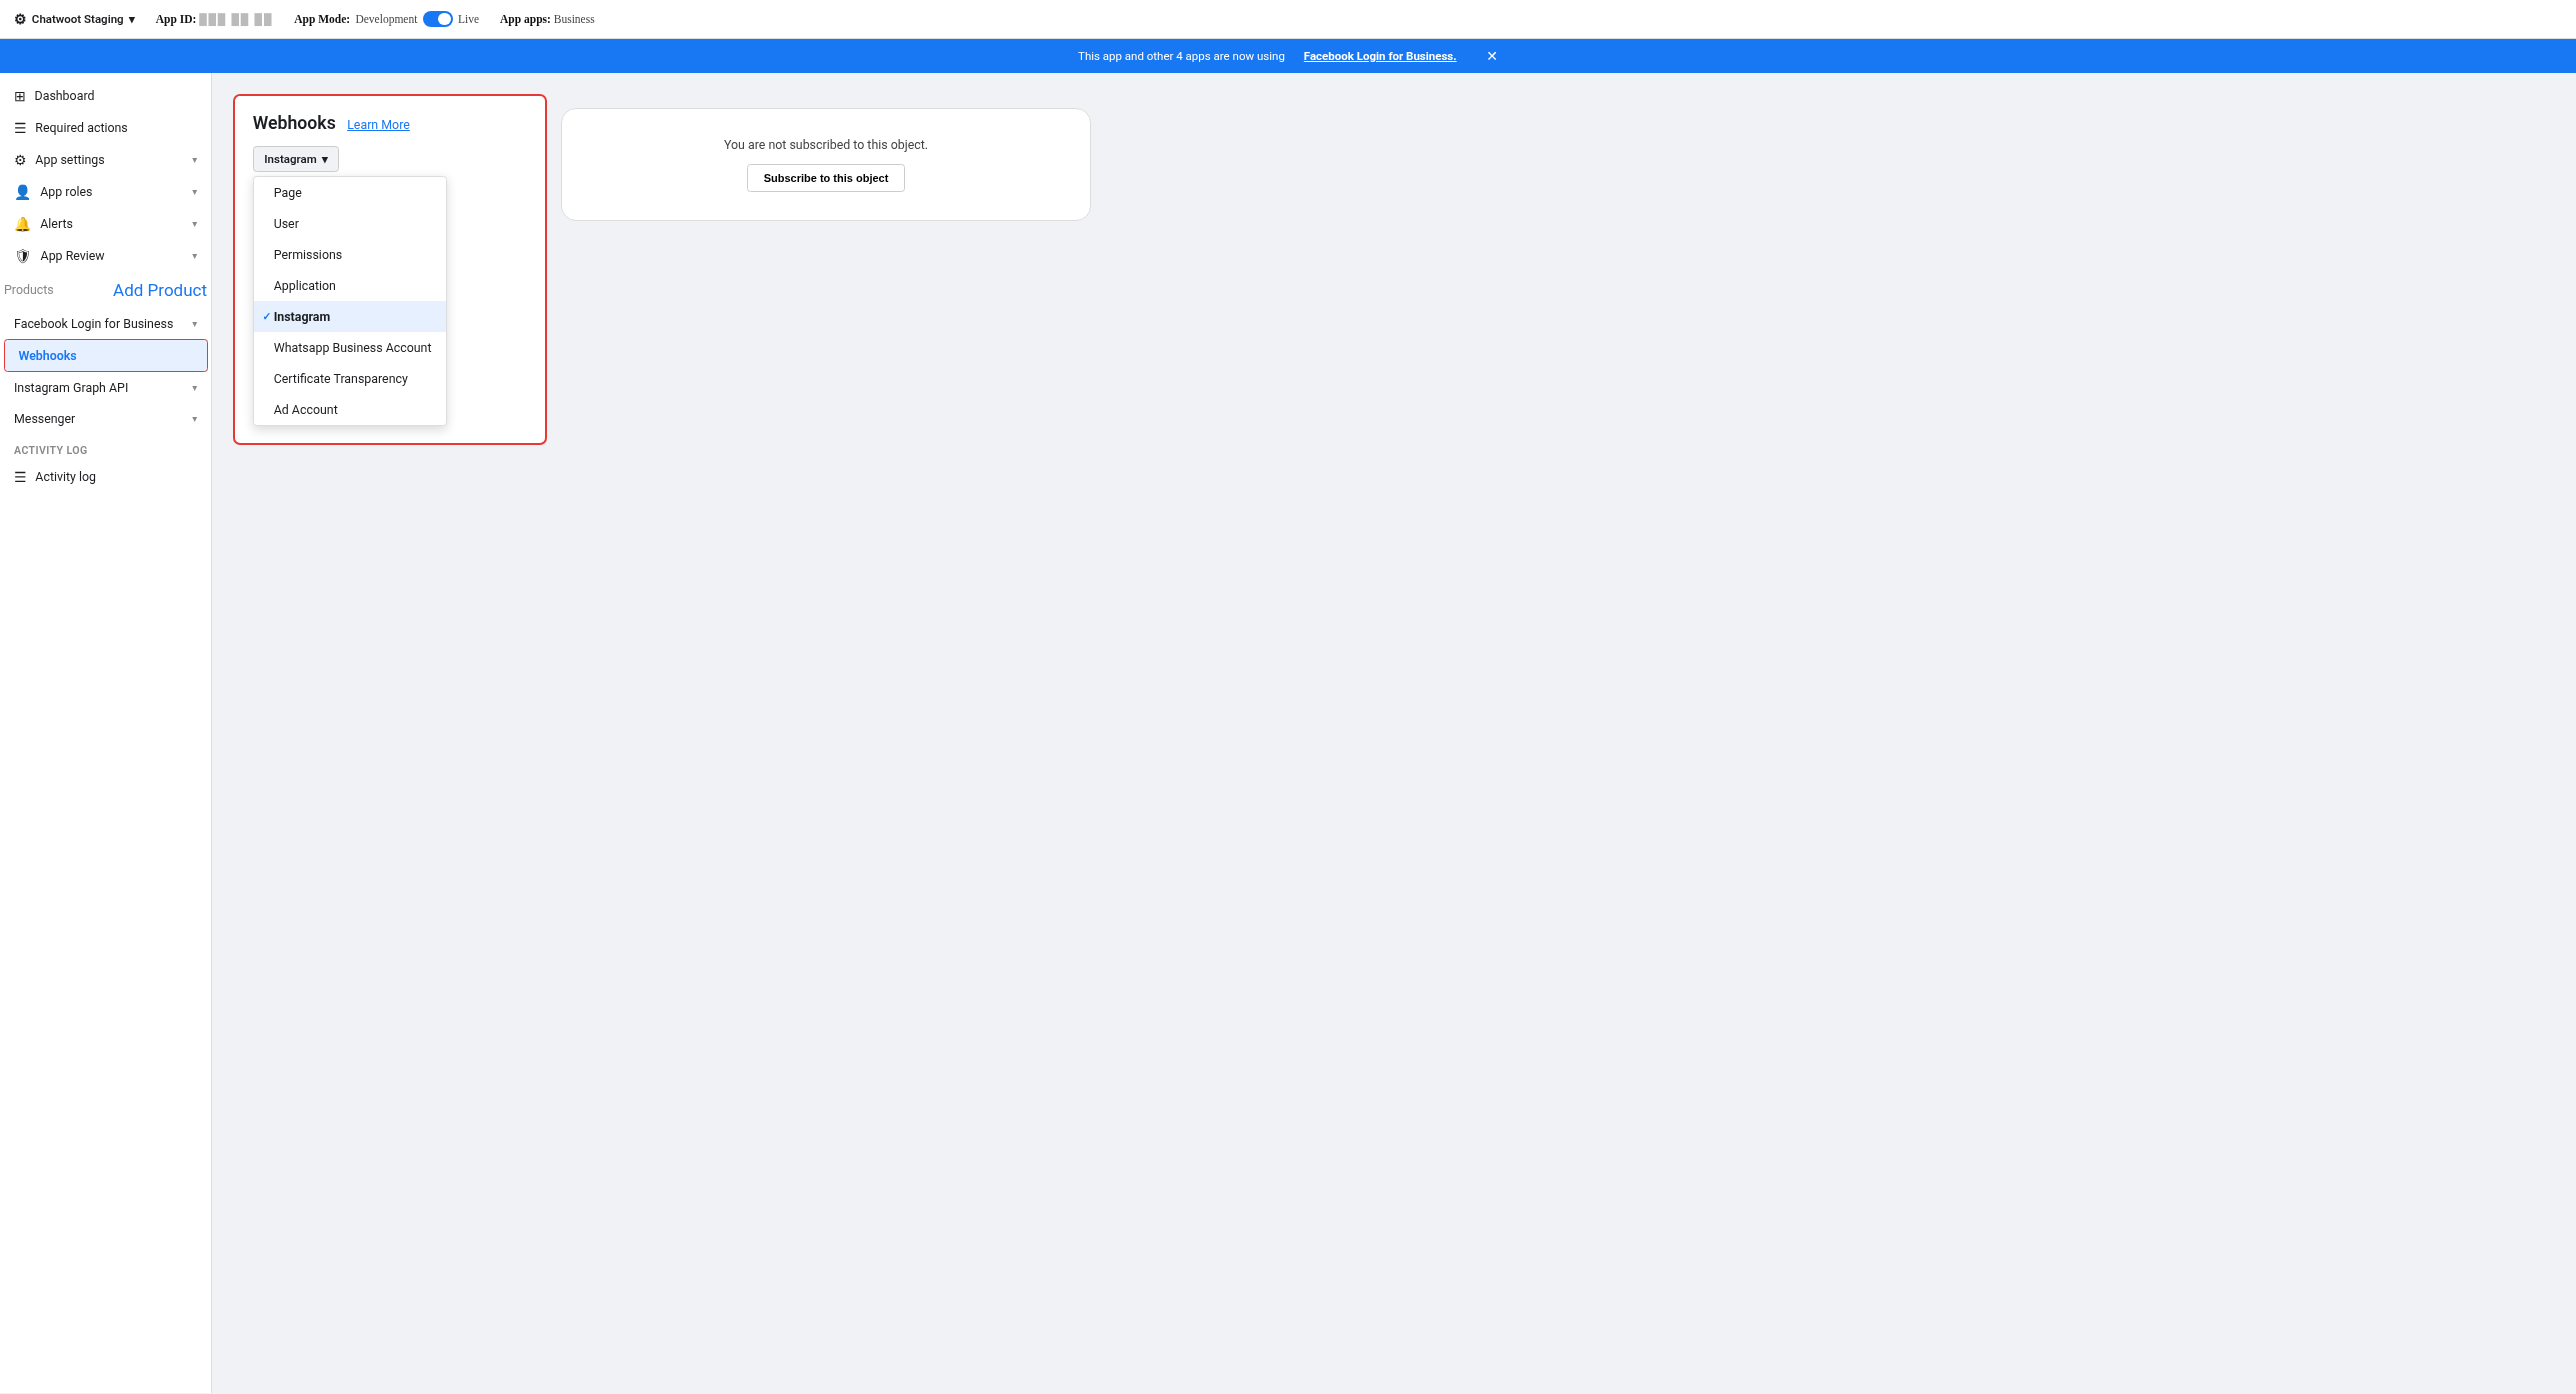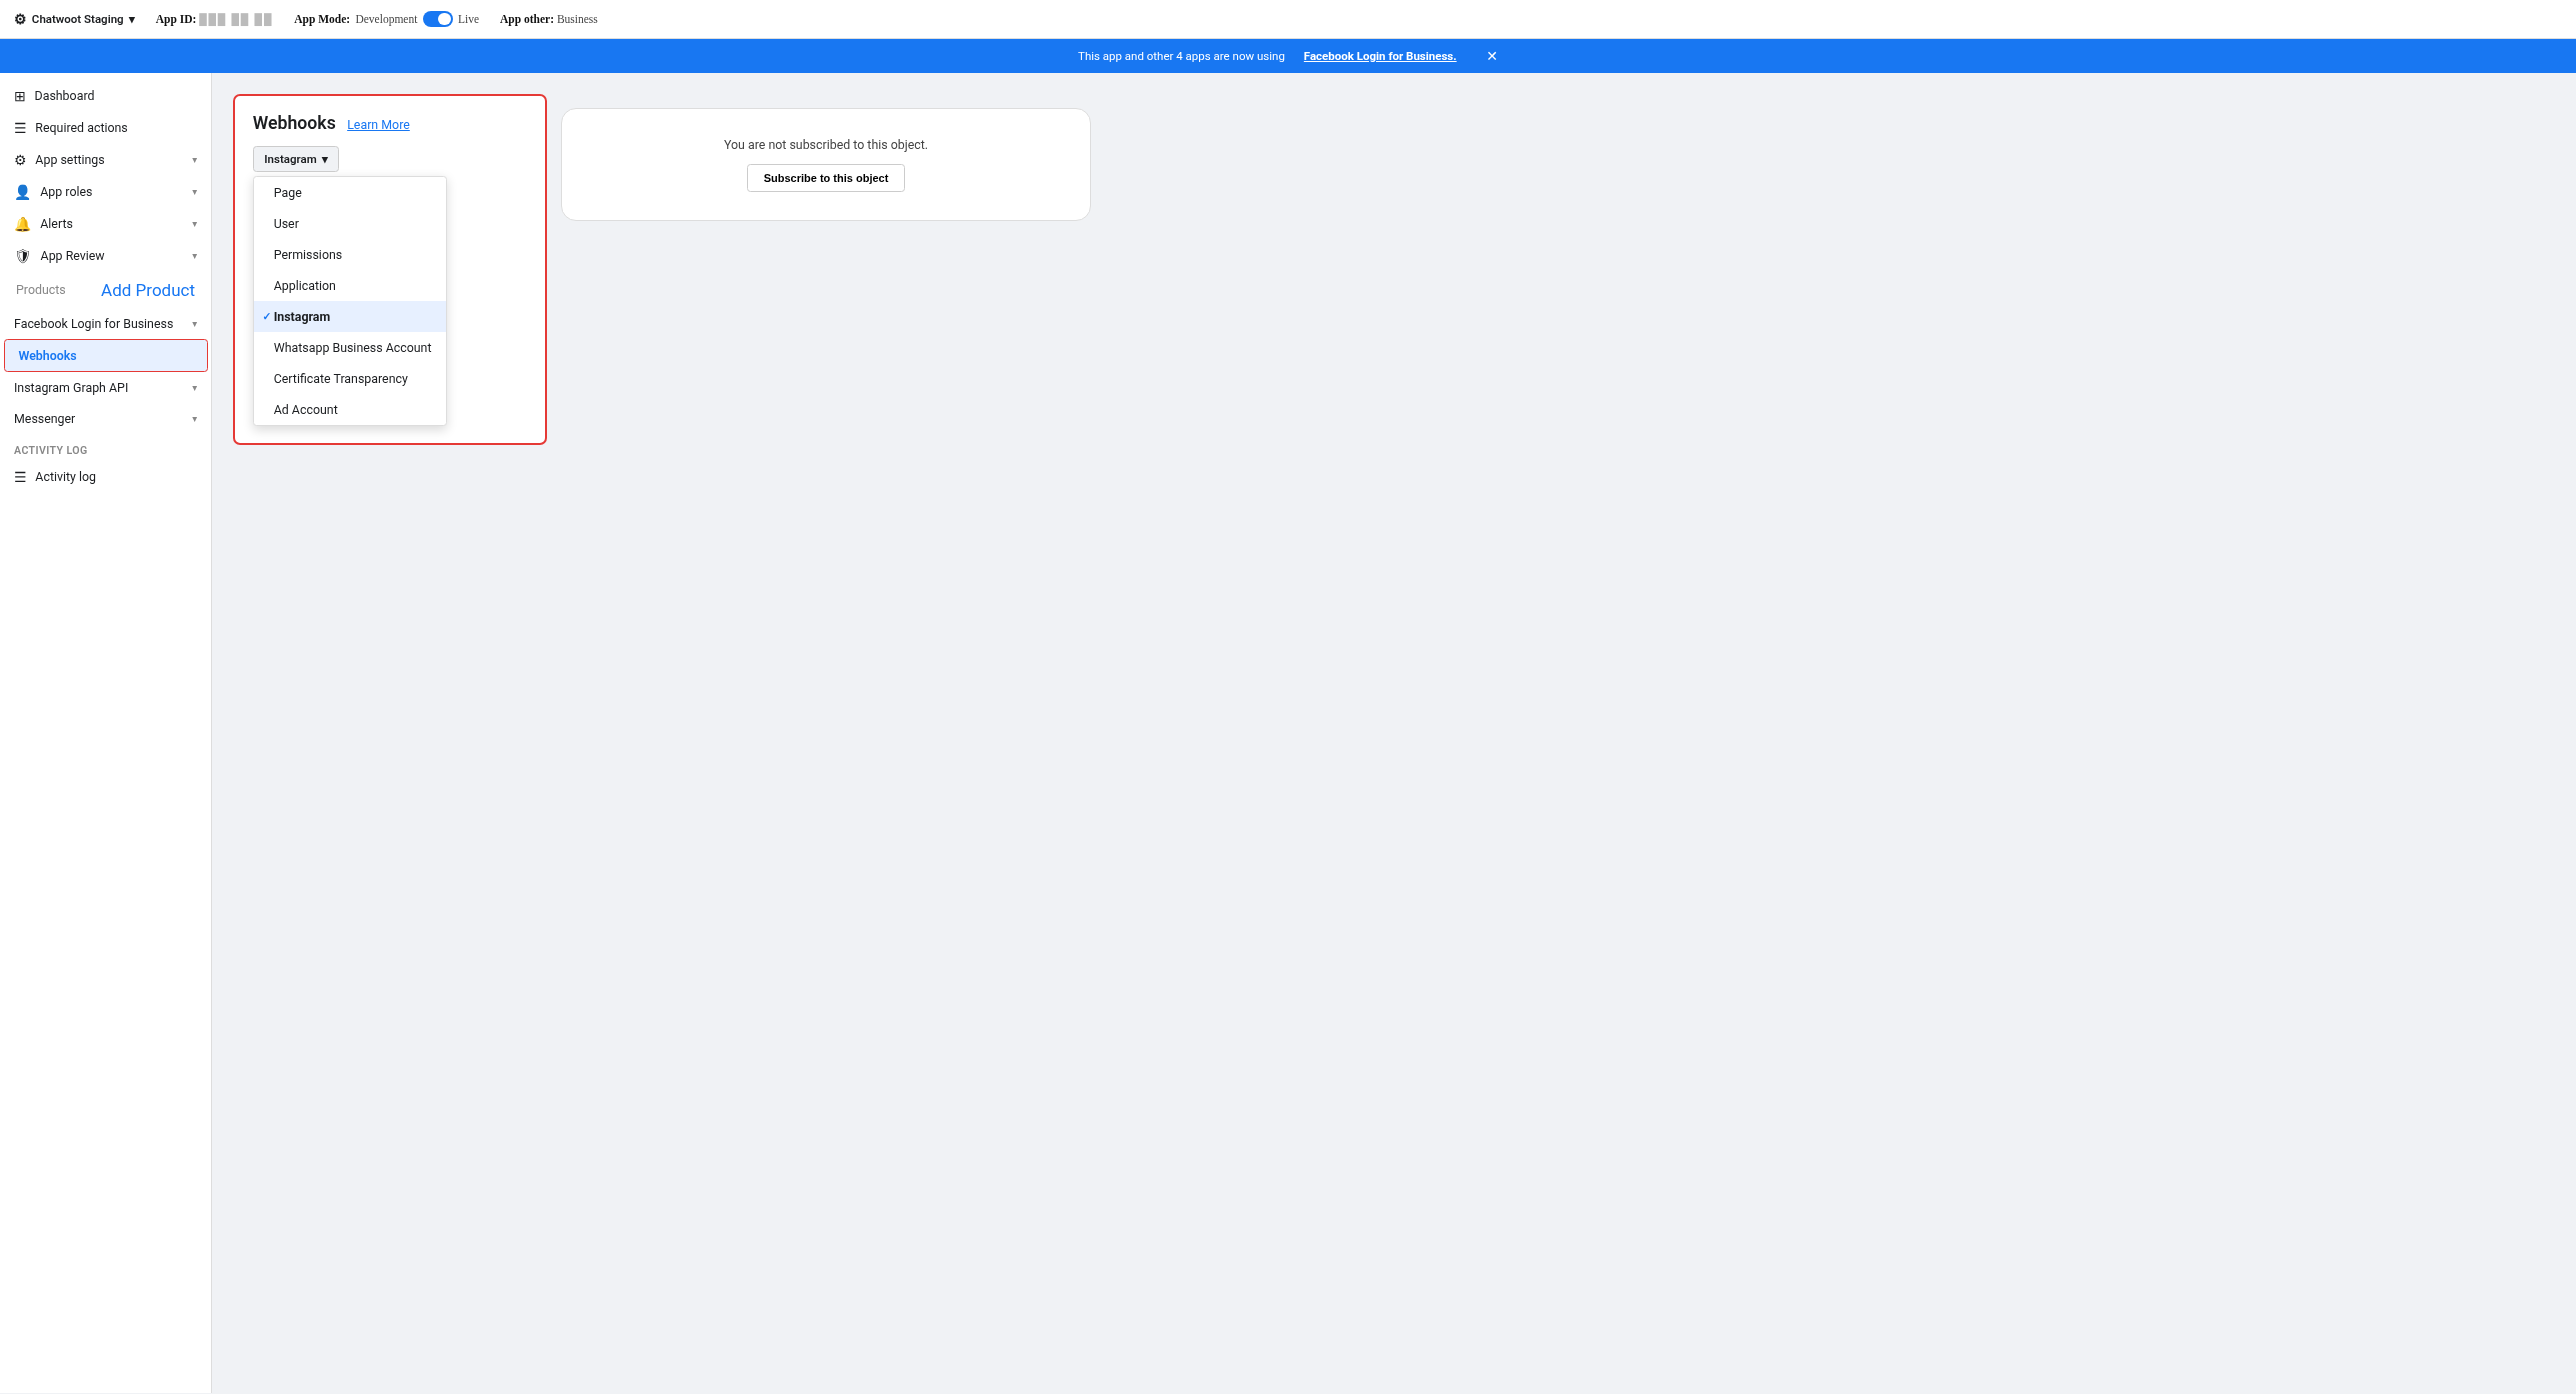--- a/index.html
+++ b/index.html
@@ -55,21 +55,21 @@
       color: #1c1e21;
     }
     .sidebar-item.active { background: #e7f0ff; color: #1877f2; font-weight: 600; border-left: 2.7px solid #1877f2; }
     .sidebar-item .icon { font-size: 14px; flex-shrink: 0; }
     .sidebar-item .chevron { margin-left: auto; font-size: 9.7px; color: #888; }
     .sidebar-section-label {
       padding: 10.6px 14px 3.5px; font-size: 10.6px; color: #888; font-weight: 600; text-transform: uppercase; letter-spacing: 0.4px;
     }
     .sidebar-products-row {
       display: flex; align-items: center; justify-content: space-between;
-      padding: 8px 16px; font-size: 12.4px; color: #888;
+      padding: 8px 4px; font-size: 12.4px; color: #888;
     }
     .sidebar-products-row .add-product { color: #1877f2; cursor: pointer; font-size: 17px; }
 
     
     .main { flex: 1; overflow-y: auto; padding: 21px; background: #f0f2f5; }
 
     
     .webhooks-card {
       background: #fff; border: 2.7px solid #e53935; border-radius: 7px;
       padding: 17.7px; width: 314px; position: relative;
@@ -137,21 +137,21 @@
     <strong>App ID:</strong>
     <span style="color:#bbb; letter-spacing:1.8px; font-size:10.6px;">███ ██ ██</span>
   </div>
   <div class="top-bar-item toggle-wrap">
     <strong>App Mode:</strong>
     <span>Development</span>
     <div class="toggle"></div>
     <span>Live</span>
   </div>
   <div class="top-bar-item">
-    <strong>App other:</strong>
+    <strong>App apps:</strong>
     <span>Business</span>
   </div>
 </div>
 
 <div class="notification-banner">
   <span>This app and other 4 apps are now using</span>
   <a href="#">Facebook Login for Business.</a>
   <span class="banner-close">✕</span>
 </div>
 

